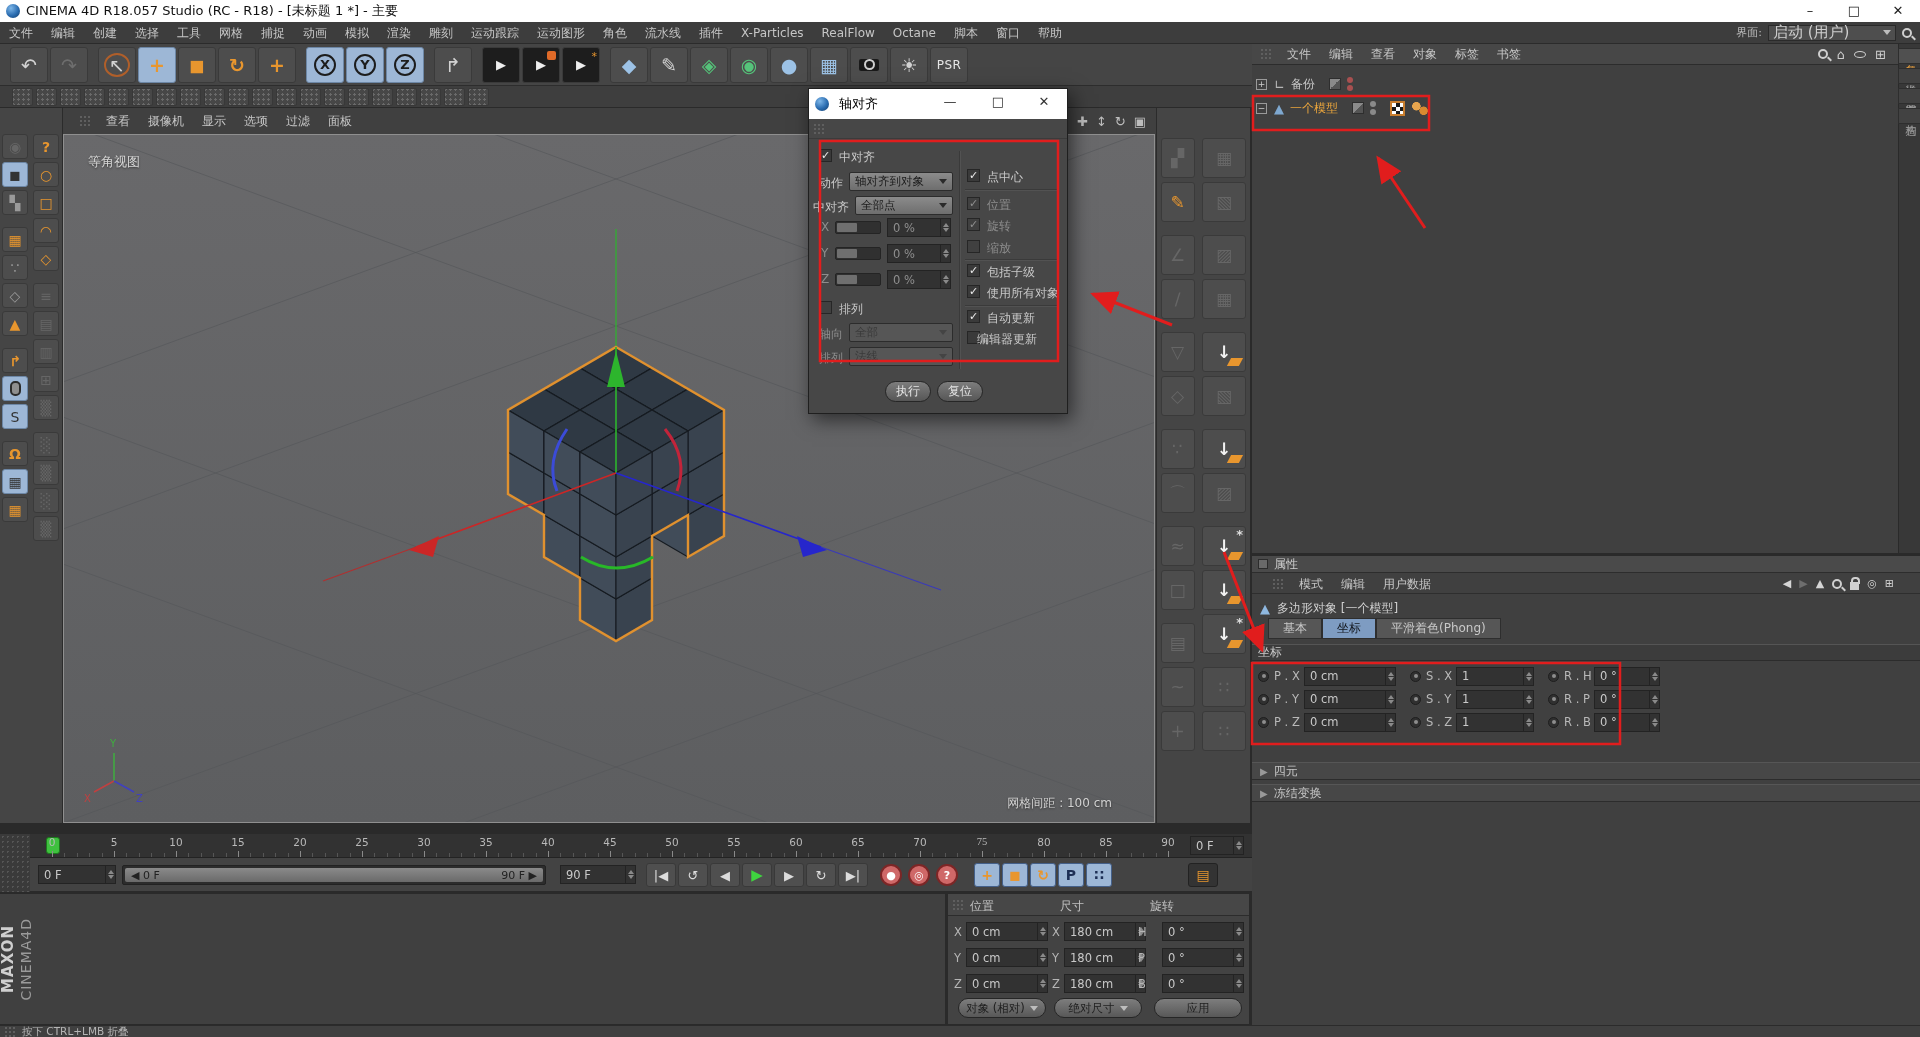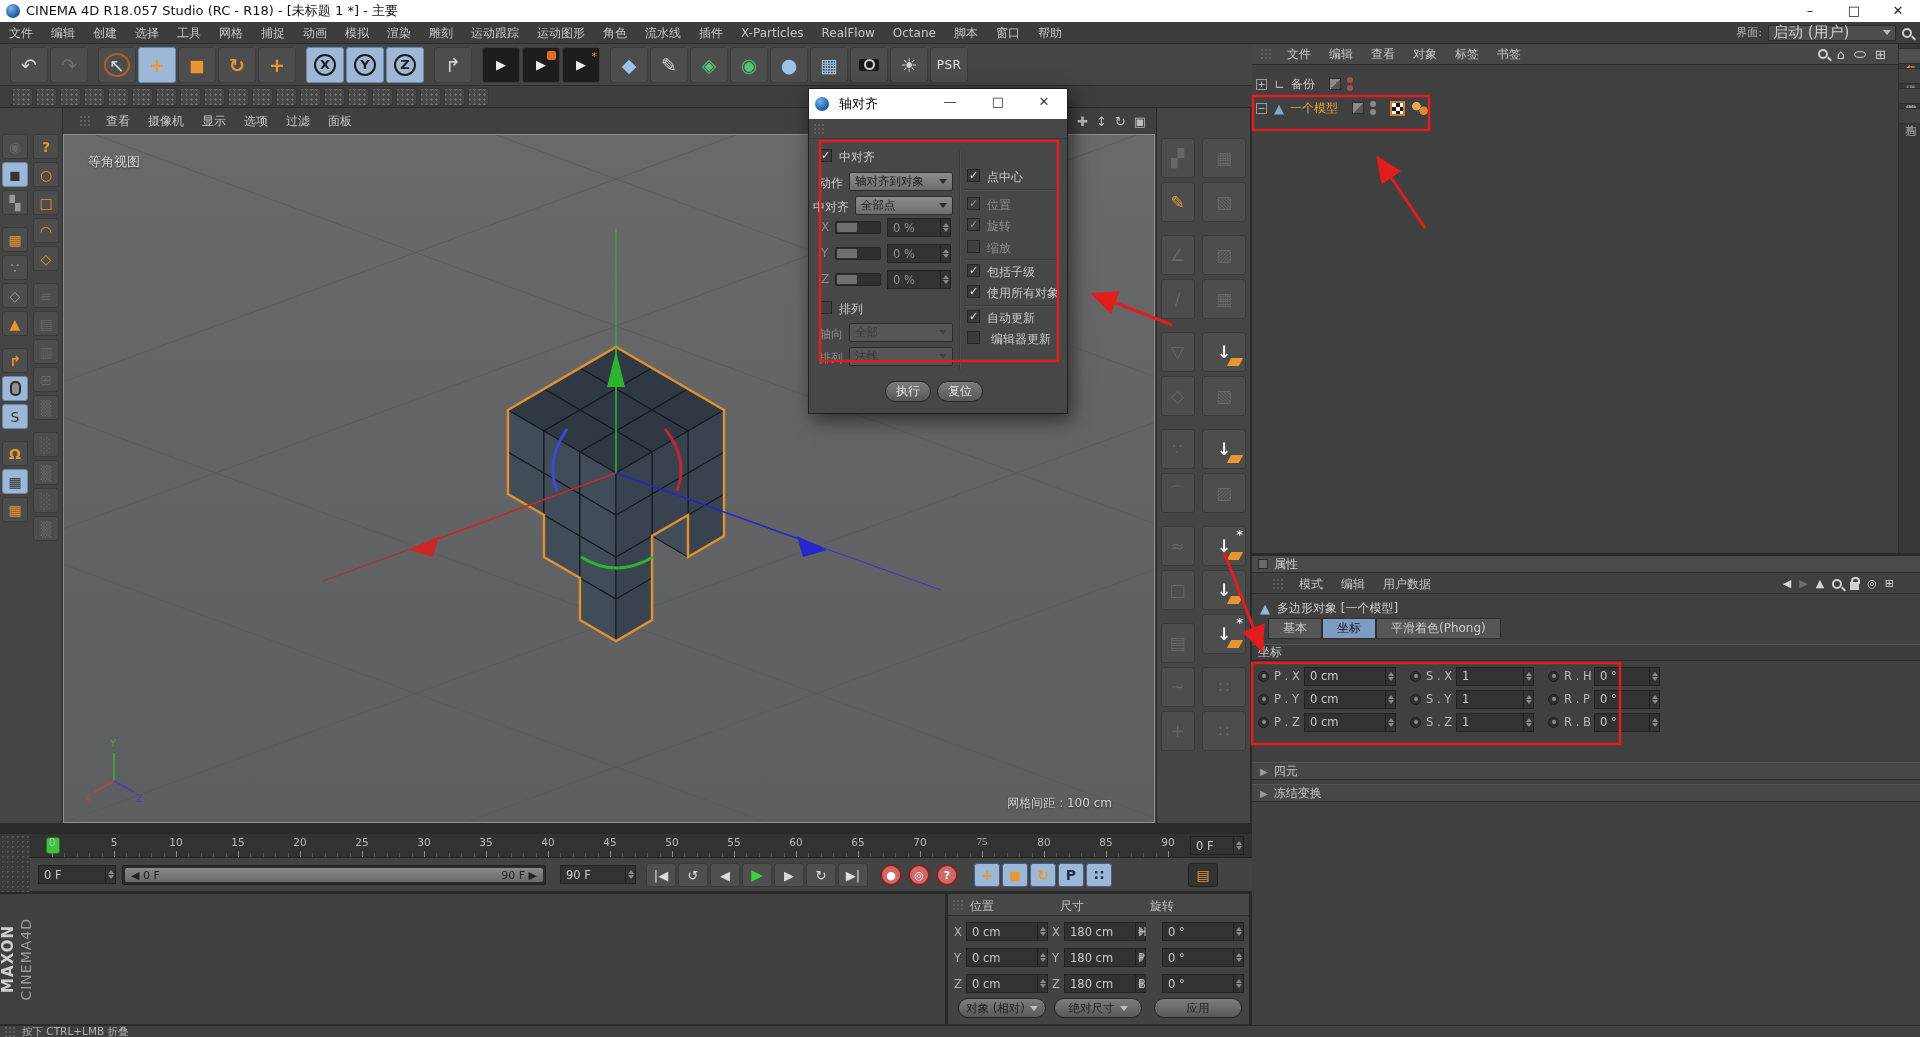--- a/index.html
+++ b/index.html
@@ -898,21 +898,21 @@
         <span class="dl dim" style="left: 178px; top: 129px;">旋转</span>
         <span class="cb dim" style="left: 158px; top: 151px;"></span>
         <span class="dl dim" style="left: 178px; top: 151px;">缩放</span>
         <span class="cb" style="left: 158px; top: 175px;">✓</span>
         <span class="dl" style="left: 178px; top: 175px;">包括子级</span>
         <span class="cb" style="left: 158px; top: 196px;">✓</span>
         <span class="dl" style="left: 178px; top: 196px;">使用所有对象</span>
         <span class="cb" style="left: 158px; top: 221px;">✓</span>
         <span class="dl" style="left: 178px; top: 221px;">自动更新</span>
         <span class="cb" style="left: 158px; top: 242px;"></span>
-        <span class="dl" style="left: 182px; top: 242px;">编辑器更新</span>
+        <span class="dl" style="left: 168px; top: 242px;">编辑器更新</span>
       </div>
 
     <div class="pbtn" style="left:76px;top:292px">执行</div>
     <div class="pbtn" style="left:128px;top:292px">复位</div>
   </div>
 
   <svg id="ann">
       <defs>
         <marker id="ah" markerWidth="10" markerHeight="10" refX="8" refY="4" orient="auto">
           <path d="M0,0 L9,4 L0,8 z" fill="#e11d1d"></path>

